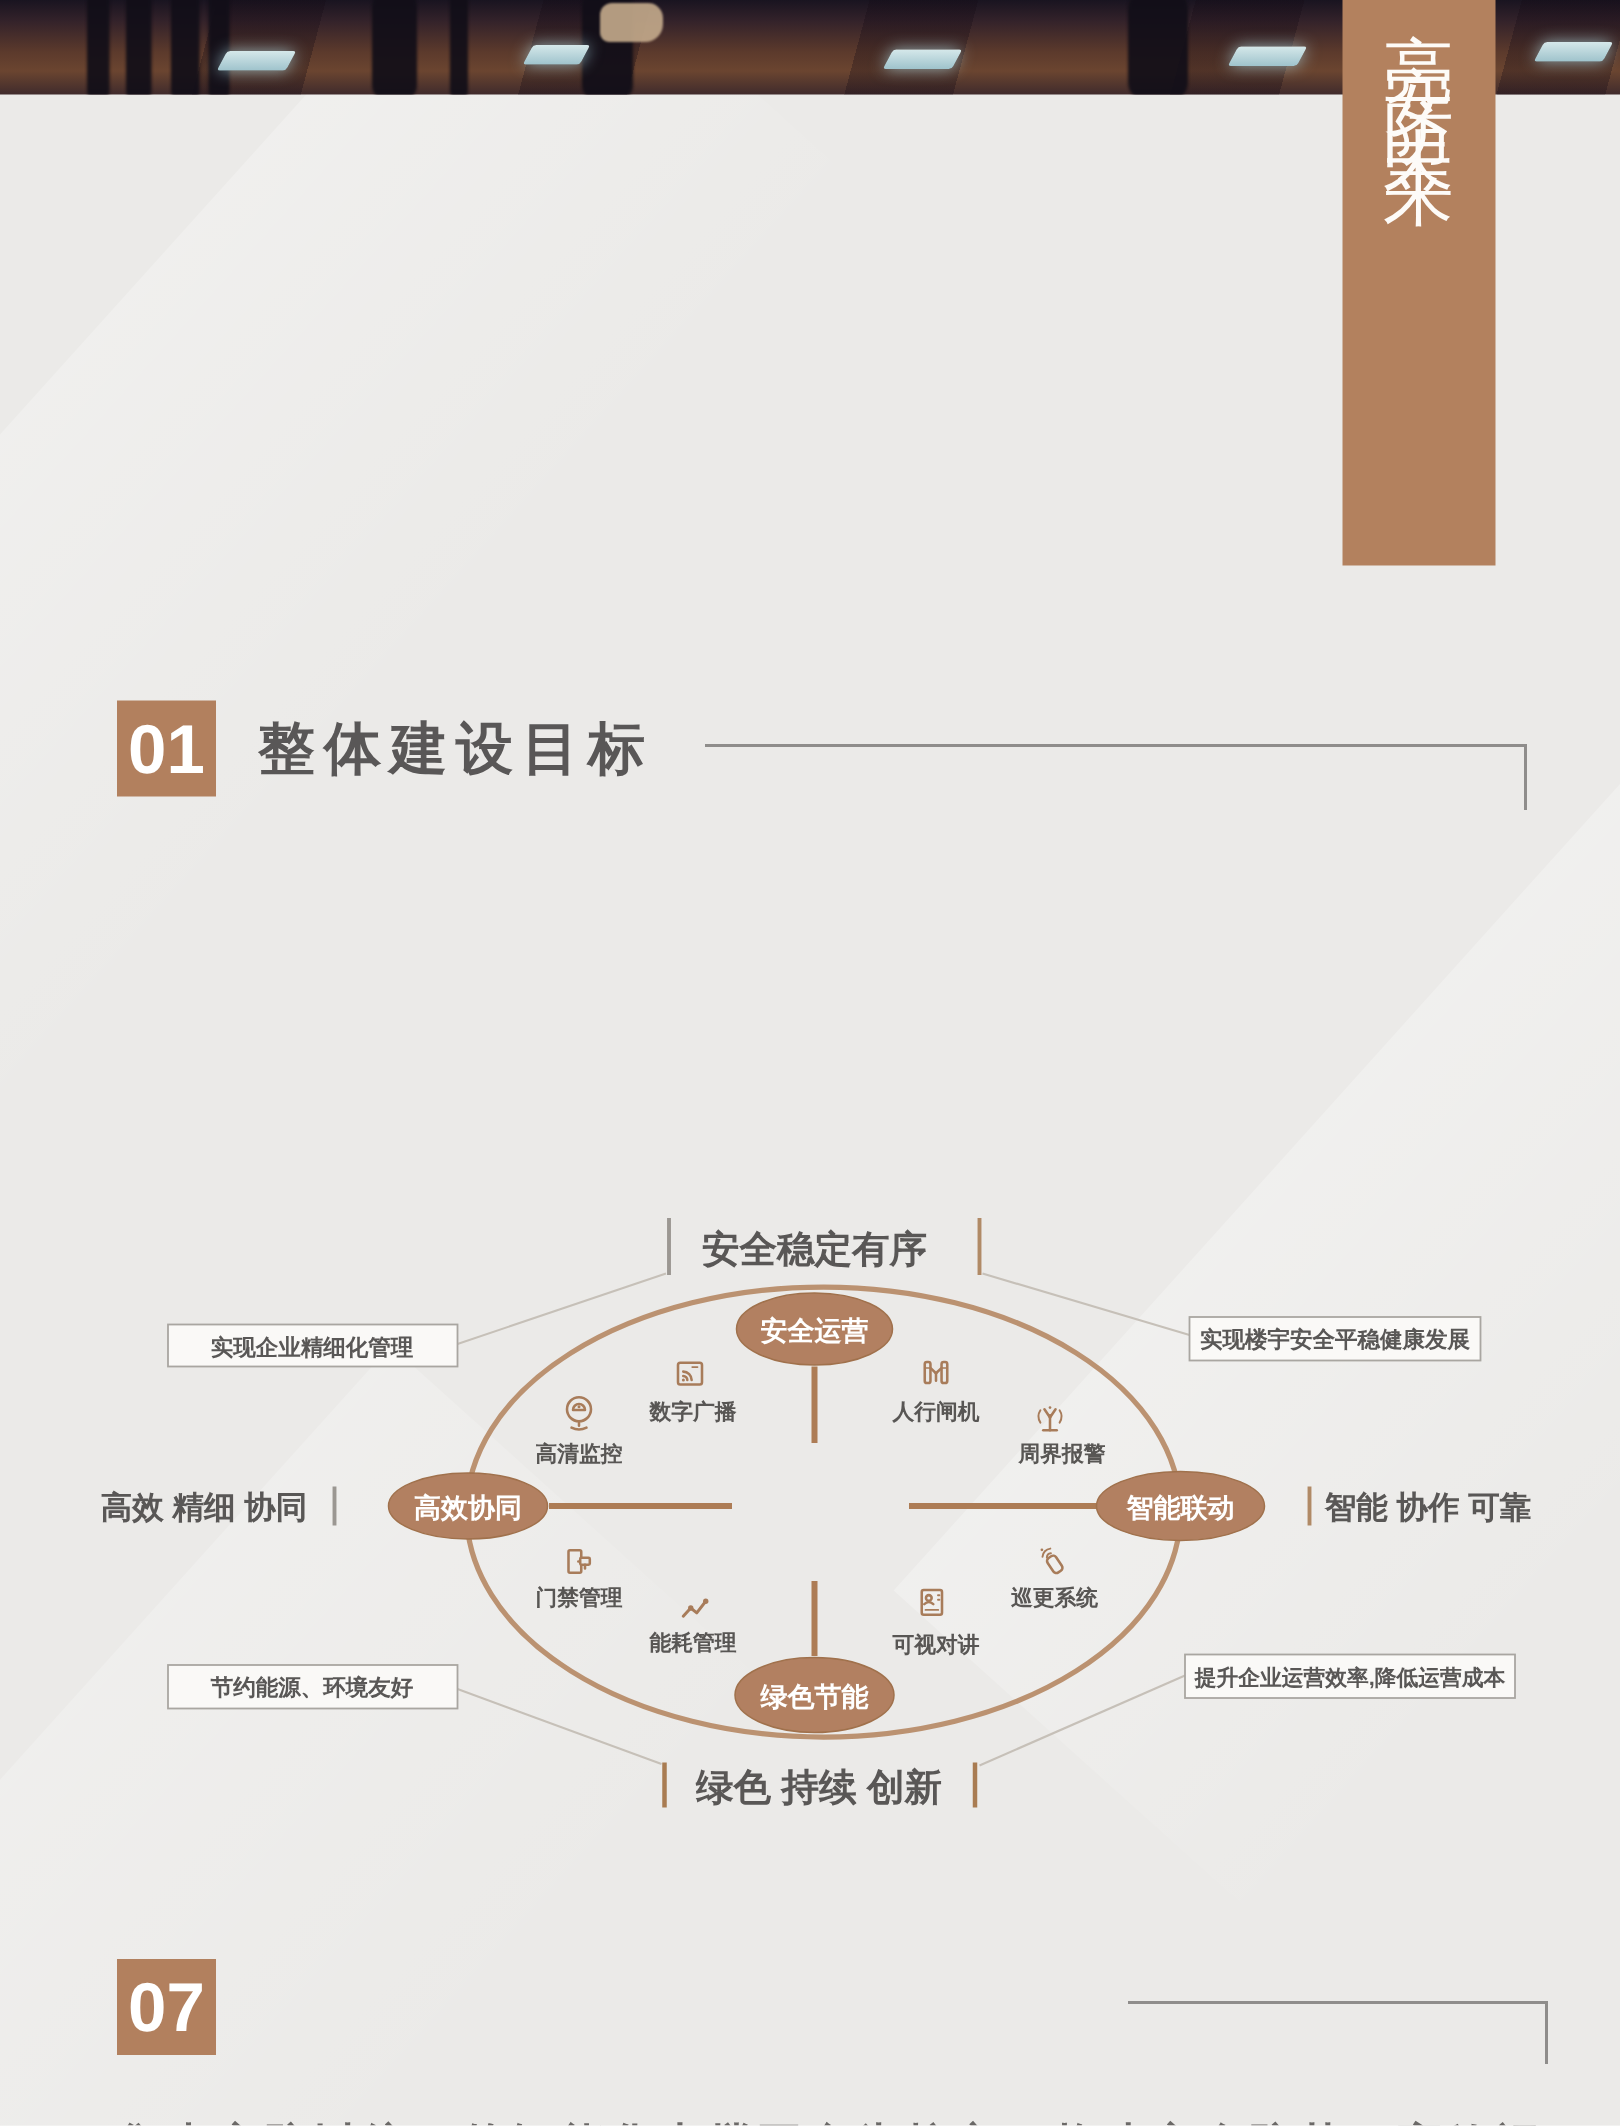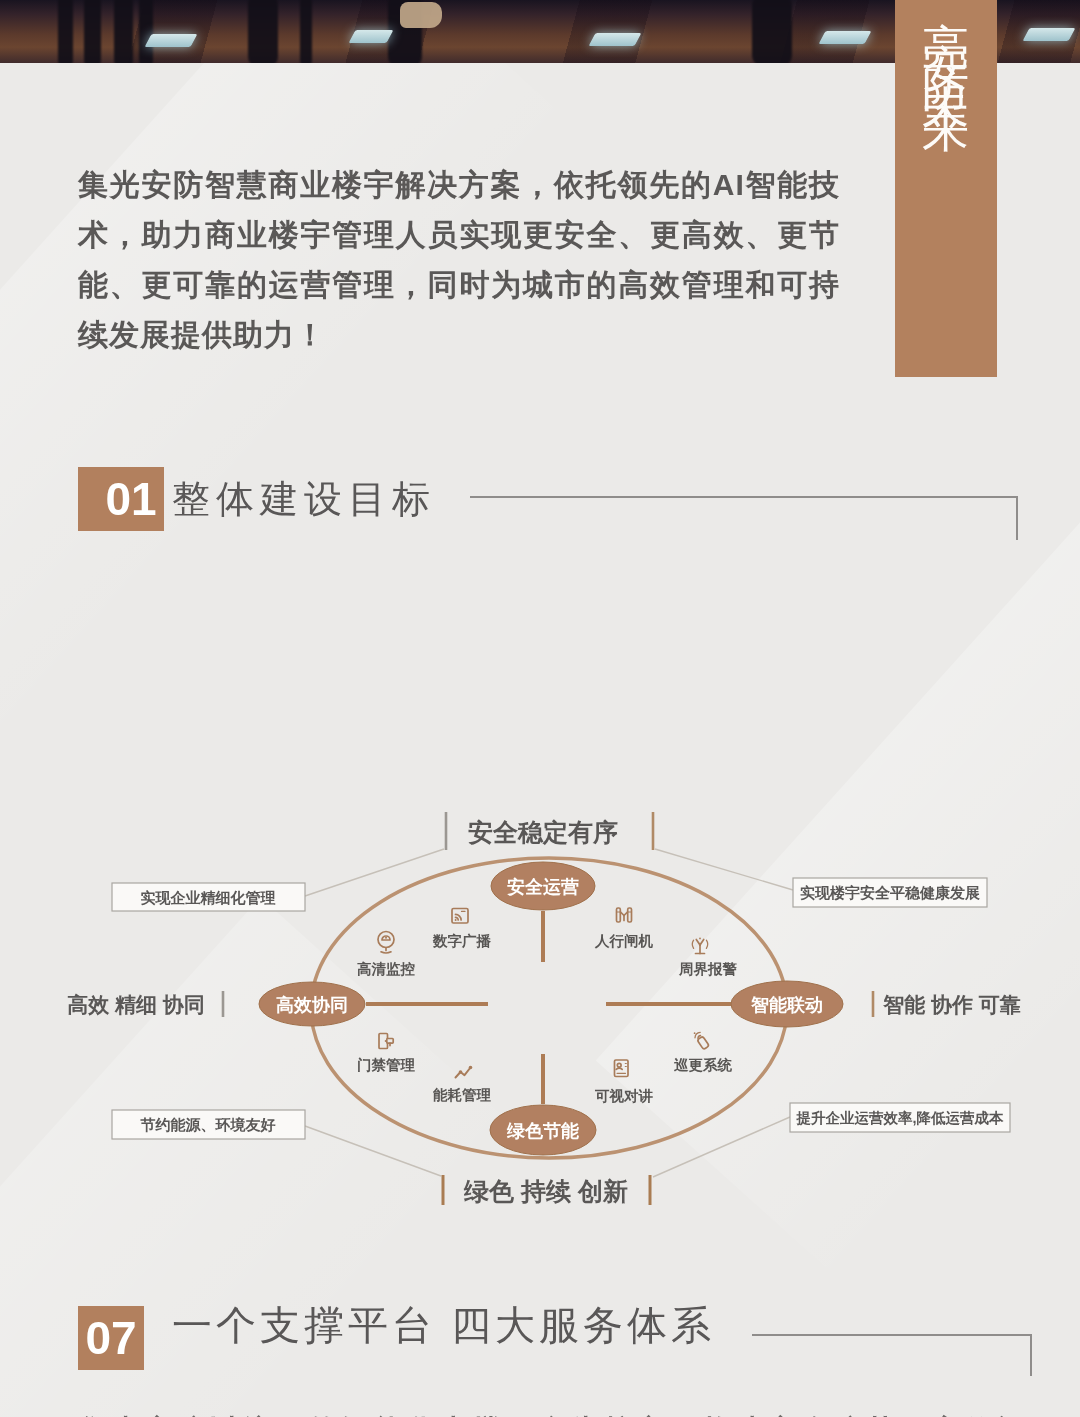--- a/index.html
+++ b/index.html
@@ -28,23 +28,23 @@
 
   
   .para{position:absolute;color:#5a5857;font-weight:600;font-size:30px;line-height:50px;letter-spacing:1px;text-align:justify;}
   .intro{left:78px;top:160px;width:762px;}
   .body1{left:78px;top:576px;width:950px;line-height:53px;}
   .clipped{left:78px;top:1406px;width:950px;color:#6b6967;}
 
   
   .sec-num{position:absolute;width:66px;height:64px;background:#b2805e;color:#ffffff;
     display:flex;align-items:center;justify-content:center;font-size:46px;font-weight:bold;}
-  .num1{left:78px;top:467px;padding-left:20px;}
+  .num1{left:78px;top:467px;}
   .num2{left:78px;top:1306px;}
-  .sec-title{position:absolute;color:#595757;font-weight:normal;white-space:nowrap;text-align:center;}
+  .sec-title{position:absolute;color:#595757;font-weight:bold;white-space:nowrap;text-align:center;}
   .title1{left:172px;top:474px;font-size:38px;letter-spacing:6px;}
   .title2{left:172px;top:1298px;font-size:40px;letter-spacing:4px;}
   .sec-line{position:absolute;border-top:2px solid #8f8d8b;border-right:2px solid #8f8d8b;}
   .line1{left:470px;top:496px;width:546px;height:42px;}
   .line2{left:752px;top:1334px;width:278px;height:40px;}
 
   .diagram-svg{position:absolute;left:0;top:0;width:1080px;height:1417px;pointer-events:none;}
   .diagram-svg text{font-family:"Liberation Sans","DejaVu Sans",sans-serif;}
 </style>
 </head>
@@ -70,21 +70,20 @@
     <div class="tile" style="left:352px;top:30px;width:38px;"></div>
     <div class="tile" style="left:592px;top:33px;"></div>
     <div class="tile" style="left:822px;top:31px;"></div>
     <div class="tile" style="left:1026px;top:28px;"></div>
   </div>
 
   <div class="vbanner">
     <div class="vtext">亮安防未来</div>
   </div>
 
-  <div class="para intro">集光安防智慧商业楼宇解决方案，依托领先的AI智能技术，助力商业楼宇管理人员实现更安全、更高效、更节能、更可靠的运营管理，同时为城市的高效管理和可持续发展提供助力！</div>
 
   <div class="sec-num num1">01</div>
   <div class="sec-title title1">整体建设目标</div>
   <div class="sec-line line1"></div>
 
 
   <svg class="diagram-svg" viewBox="0 0 1080 1417">
 
     <g stroke="#c6c0b8" stroke-width="1.4">
       <line x1="305" y1="896" x2="444" y2="849"></line>
@@ -217,18 +216,17 @@
       <ellipse cx="787" cy="1004" rx="56" ry="23" fill="#b28061" stroke="#a0714c" stroke-width="1"></ellipse>
       <ellipse cx="543" cy="1130" rx="53" ry="25" fill="#b28061" stroke="#a0714c" stroke-width="1"></ellipse>
       <text x="543" y="893" text-anchor="middle" font-size="18" font-weight="bold" fill="#ffffff">安全运营</text>
       <text x="312" y="1011" text-anchor="middle" font-size="18" font-weight="bold" fill="#ffffff">高效协同</text>
       <text x="787" y="1011" text-anchor="middle" font-size="18" font-weight="bold" fill="#ffffff">智能联动</text>
       <text x="543" y="1137" text-anchor="middle" font-size="18" font-weight="bold" fill="#ffffff">绿色节能</text>
     </g>
   </svg>
 
   <div class="sec-num num2">07</div>
-  <div class="sec-title title2">一个支撑平台 四大服务体系</div>
   <div class="sec-line line2"></div>
 
   <div class="para clipped">集光安防以统一的智能化支撑平台为核心，构建安全防范、高效运营、绿色节能、智慧服务四大服务体系</div>
 
 </div>
 
 </body></html>

